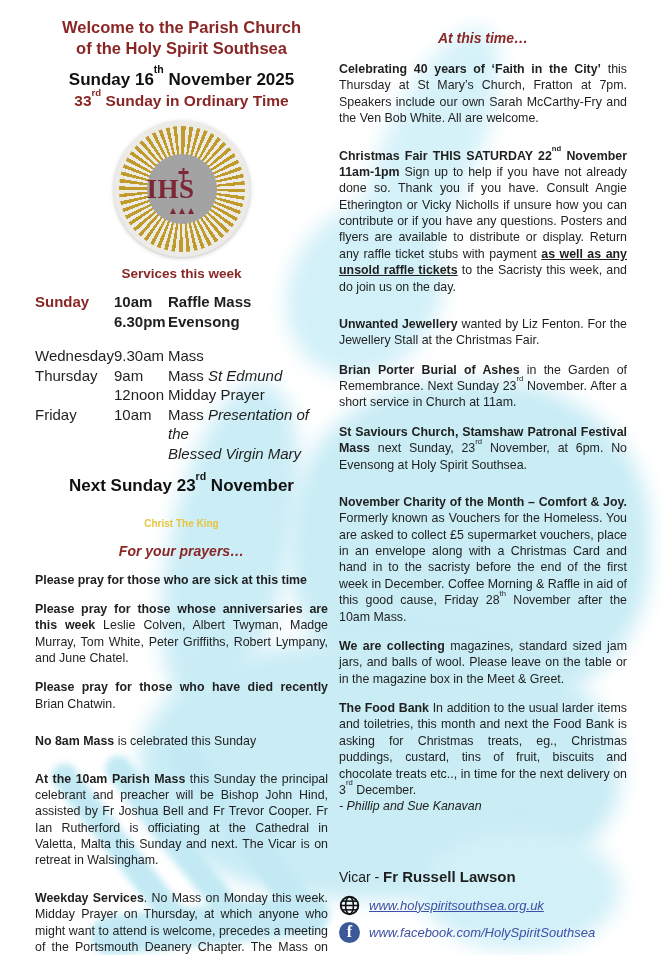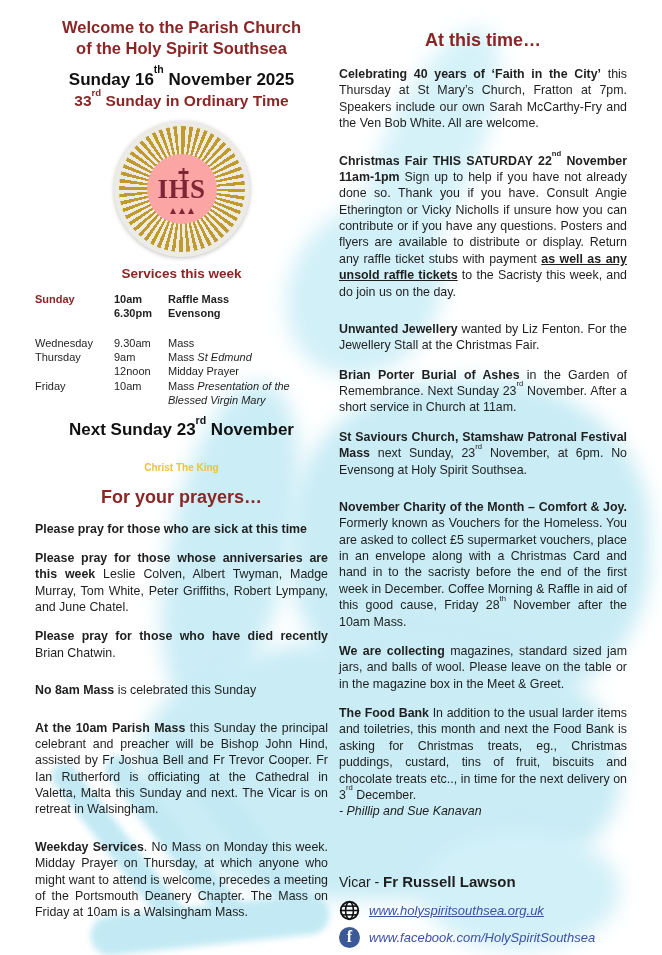--- a/index.html
+++ b/index.html
@@ -38,41 +38,41 @@
 
   .title{font-size:16.5px;font-weight:bold;line-height:1.3;margin:0;}
   .date-line{font-size:17px;font-weight:bold;color:#111;margin-top:9px;line-height:1.25;}
   .ordinary{font-size:15.5px;font-weight:bold;margin-top:2px;}
 
   
   .medallion{width:136px;height:136px;border-radius:50%;margin:11px auto 9px;position:relative;
     background:#ecebe6;box-shadow:0 1px 4px rgba(120,120,120,.45);}
   .rays{position:absolute;inset:5px;border-radius:50%;
     background:repeating-conic-gradient(#c09a2a 0deg 3.4deg, rgba(236,235,230,0) 3.4deg 6.9deg);}
-  .inner{position:absolute;inset:33px;border-radius:50%;background:#fca5a5;
-    display:flex;align-items:center;justify-content:center;}
+  .inner{position:absolute;inset:33px;border-radius:50%;background:#a3a3a3;
+    display:flex;align-items:center;justify-content:flex-start;}
   .ihs{font-family:"Liberation Serif",serif;font-weight:bold;font-size:27px;color:#7c2636;letter-spacing:0.5px;}
   .mini-cross{position:absolute;left:50%;top:14px;width:2.5px;height:13px;background:#7c2636;transform:translateX(0.5px);}
   .mini-cross::after{content:"";position:absolute;left:-3.7px;top:3px;width:10px;height:2.5px;background:#7c2636;}
   .nails{position:absolute;left:50%;bottom:10px;transform:translateX(-50%);display:flex;gap:3px;}
   .nails i{width:0;height:0;border-left:3px solid transparent;border-right:3px solid transparent;border-bottom:6px solid #7c2636;}
 
   .svc-heading{font-size:13.5px;font-weight:bold;margin:4px 0 11px;}
-  .svc-table{font-size:11px;}
+  .svc-table{font-size:15px;}
   .svc-row{display:flex;line-height:1.3;}
   .svc-day{width:79px;flex:none;}
   .svc-time{width:54px;flex:none;}
   .svc-desc{flex:1;}
   .svc-bold{font-weight:bold;}
   .svc-gap{margin-top:15px;}
   .wrap2{display:block;padding-right:2px;}
 
   .next-sunday{font-size:17px;font-weight:bold;color:#111;margin-top:13px;line-height:1.2;}
   .feast{font-size:10px;font-weight:bold;margin-top:21px;}
-  .prayers-head,.right-head{font-size:18px;font-weight:600;margin:14px 0 13px;}
+  .prayers-head,.right-head{font-size:14px;font-weight:600;font-style:italic;margin:14px 0 13px;}
   .right-head{margin-top:3px;margin-bottom:15px;}
   .bu{font-weight:bold;text-decoration:underline;}
   .gap-lg{margin-top:21px;}
   .attr{display:block;font-style:italic;}
 
   .vicar{margin-top:53px;font-size:14px;margin-bottom:10px;}
   .vicar .name{font-size:15px;font-weight:bold;}
   .linkrow{display:flex;align-items:center;gap:9px;margin:6px 0;}
   .link{font-style:italic;font-size:13px;color:#3c4fa5;}
   .u{text-decoration:underline;}

